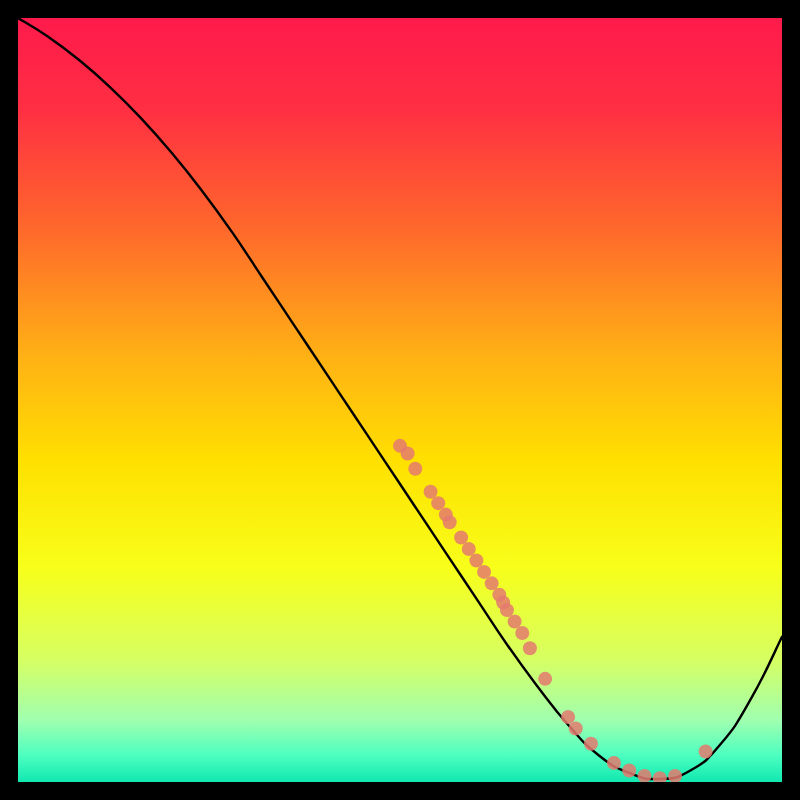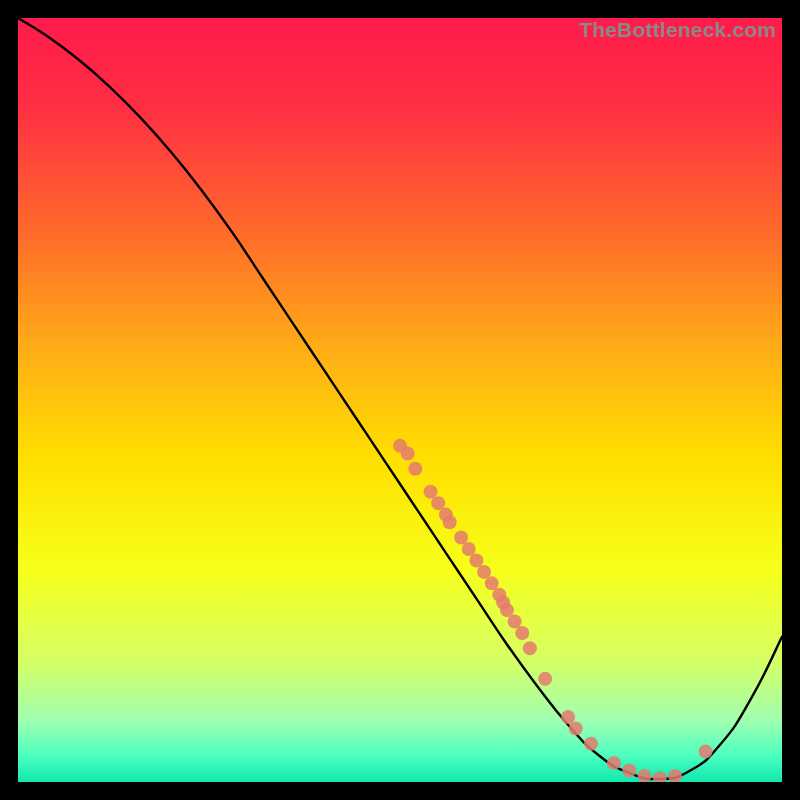--- a/index.html
+++ b/index.html
@@ -83,14 +83,13 @@
         <circle cx="557.72" cy="710.52" r="7" fill="#e47a6f" fill-opacity="0.85"></circle>
         <circle cx="573.00" cy="725.80" r="7" fill="#e47a6f" fill-opacity="0.85"></circle>
         <circle cx="595.92" cy="744.90" r="7" fill="#e47a6f" fill-opacity="0.85"></circle>
         <circle cx="611.20" cy="752.54" r="7" fill="#e47a6f" fill-opacity="0.85"></circle>
         <circle cx="626.48" cy="757.89" r="7" fill="#e47a6f" fill-opacity="0.85"></circle>
         <circle cx="641.76" cy="760.18" r="7" fill="#e47a6f" fill-opacity="0.85"></circle>
         <circle cx="657.04" cy="757.89" r="7" fill="#e47a6f" fill-opacity="0.85"></circle>
         <circle cx="687.60" cy="733.44" r="7" fill="#e47a6f" fill-opacity="0.85"></circle>
       </g>
   </svg>
-  <div class="watermark">TheBottleneck.com</div>
 </div>
 
 </body></html>

